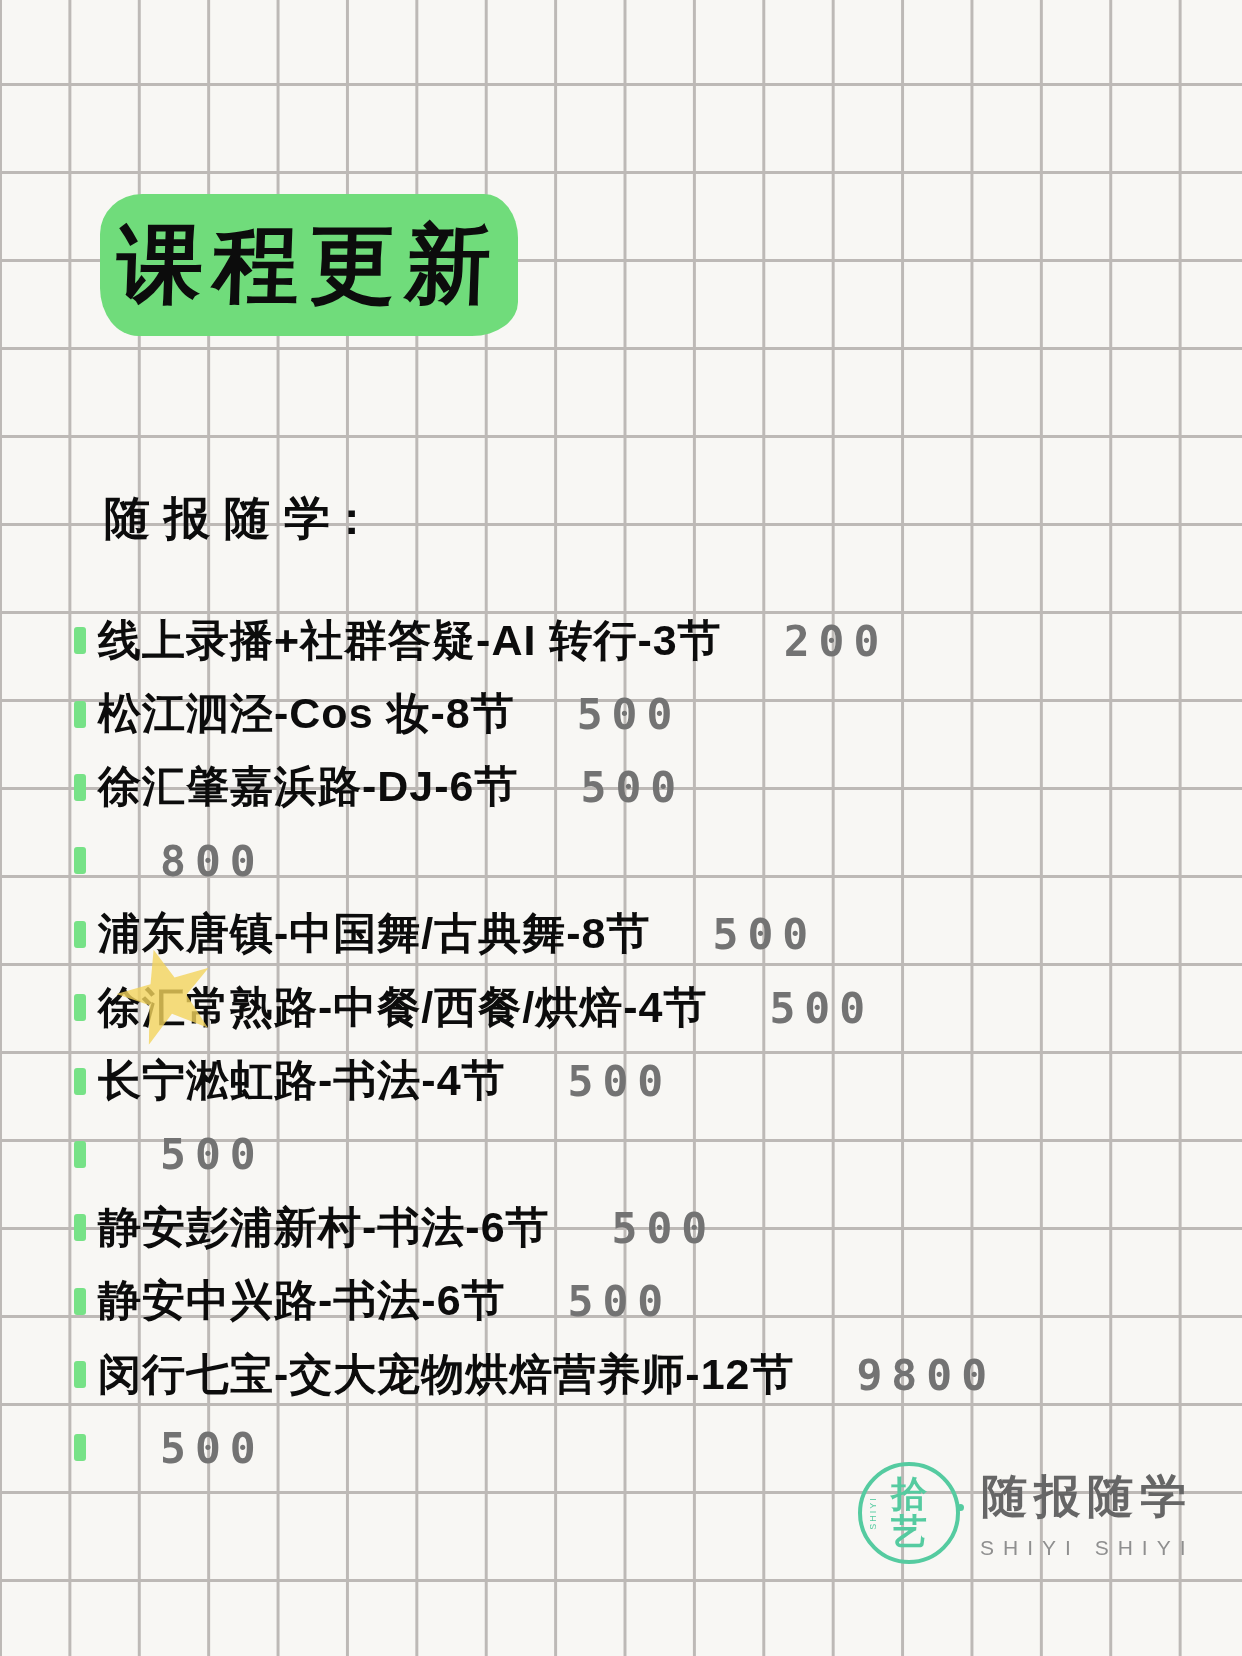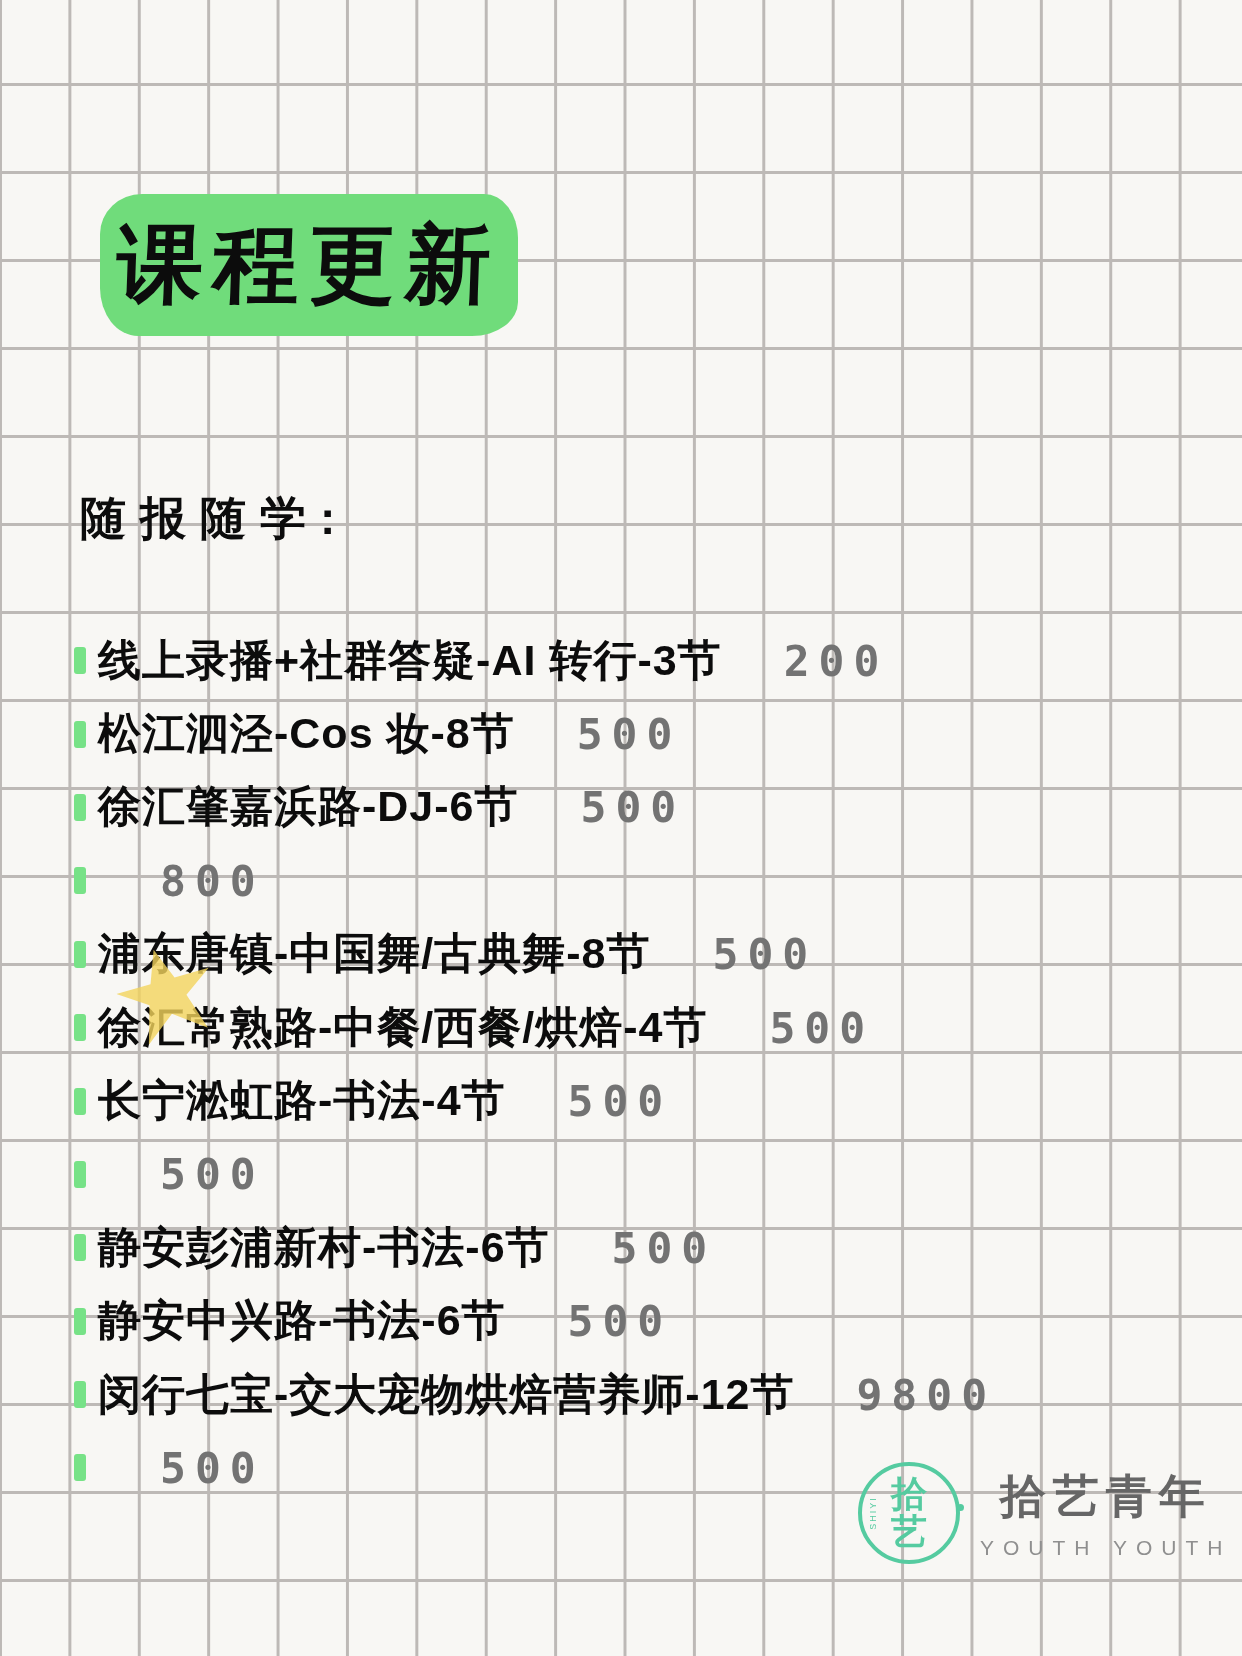--- a/index.html
+++ b/index.html
@@ -28,31 +28,31 @@
     font-size: 86px;
     font-weight: 900;
     letter-spacing: 10px;
     color: #0c0c0c;
     transform: skewX(-2deg);
     white-space: nowrap;
   }
 
   .subtitle {
     position: absolute;
-    left: 80px; top: 488px;
+    left: 104px; top: 488px;
     font-size: 46px;
     font-weight: 900;
     letter-spacing: 14px;
     color: #0c0c0c;
     white-space: nowrap;
   }
 
   .course-list {
     position: absolute;
-    left: 0; top: 624px;
+    left: 0; top: 604px;
     width: 1022px;
   }
   .course-row {
     height: 73.4px;
     display: flex;
     align-items: center;
     padding-left: 74px;
     white-space: nowrap;
   }
   .bullet {
@@ -208,16 +208,16 @@
 <div class="star" style="background: rgb(243, 211, 92);"></div>
 
 <div class="logo">
   <div class="logo-badge">
     <span class="badge-side">SHIYI</span>
     <span class="badge-char">拾</span>
     <span class="badge-char">艺</span>
     <span class="badge-dot"></span>
   </div>
   <div class="logo-names">
-    <span class="logo-zh">拾艺青年</span>
-    <span class="logo-en">YOUTH YOUTH</span>
+    <span class="logo-zh">随报随学</span>
+    <span class="logo-en">SHIYI SHIYI</span>
   </div>
 </div>
 
 </body></html>

